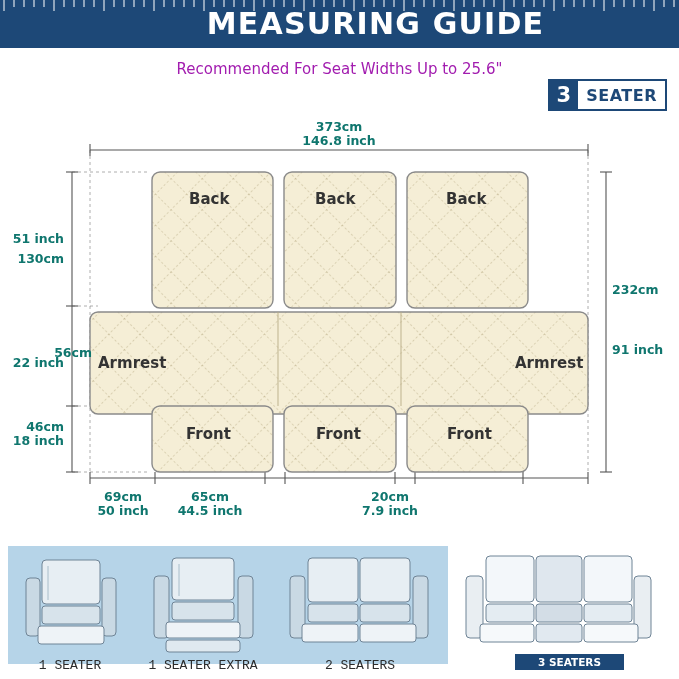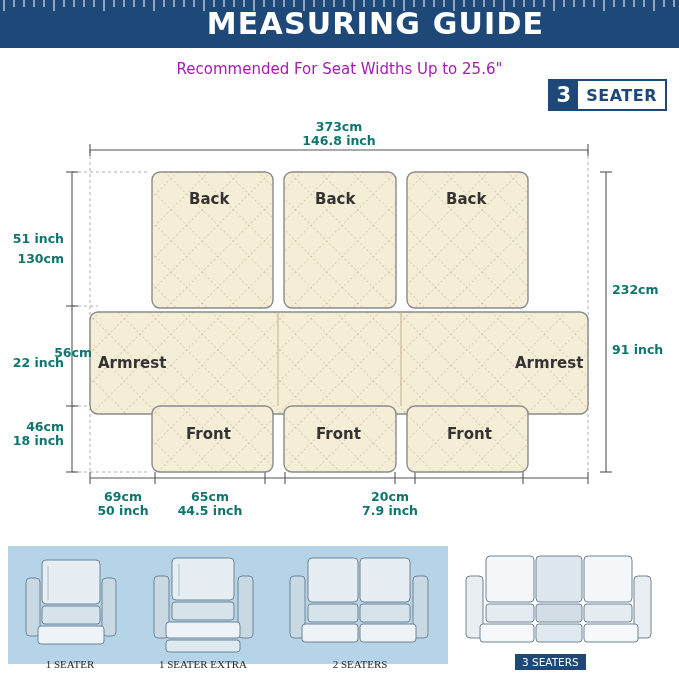--- a/index.html
+++ b/index.html
@@ -83,29 +83,29 @@
   
   .footer{
     position:absolute;left:0;top:540px;width:679px;height:139px;
   }
   .footer-band{
     position:absolute;left:8px;top:6px;width:440px;height:118px;
     background:#b6d4e8;
   }
   .foot-label{
     position:absolute;
-    font-size:11px;color:#2b2b2b;
-    font-family:Liberation Serif, serif;
+    font-size:13px;color:#2b2b2b;
+    font-family:Liberation Mono, monospace;
     text-align:center;white-space:nowrap;
   }
   .foot-label-3{
     position:absolute;
-    font-size:10.5px;font-weight:normal;color:#ffffff;
+    font-size:10.5px;font-weight:bold;color:#ffffff;
     background:#1d4877;
-    padding:2px 7px;
+    padding:2px 23px;
     font-family:"DejaVu Sans", sans-serif;
     white-space:nowrap;
   }
 </style>
 </head>
 <body>
 
 <div class="header">
   <svg class="ruler" viewBox="0 0 679 48" preserveAspectRatio="none">
     <rect x="0" y="0" width="679" height="48" fill="#1d4877"></rect>

